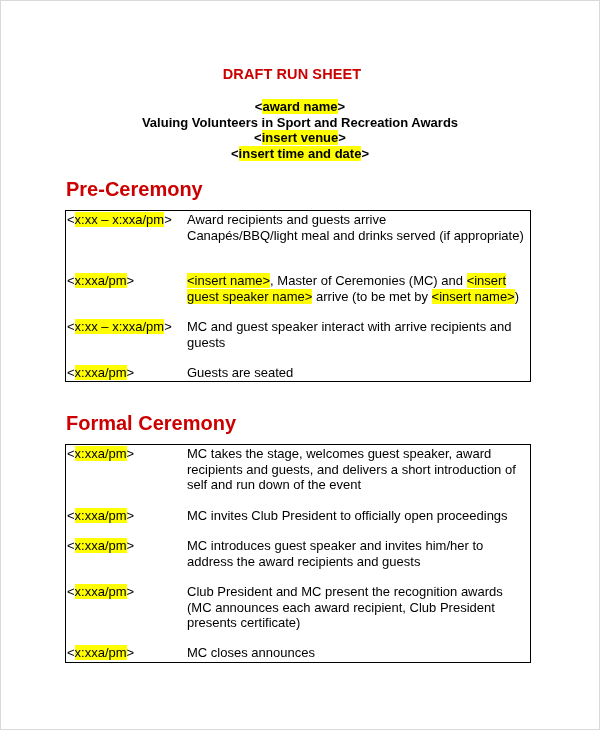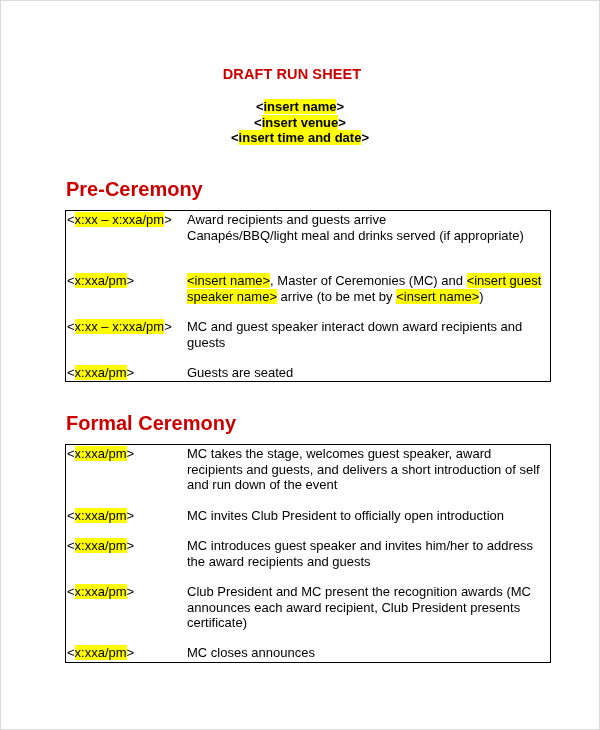--- a/index.html
+++ b/index.html
@@ -52,21 +52,20 @@
       color: #cc0000;
     }
     .run-table {
       position: absolute;
       left: 64px;
       width: 464px;
       border: 1.5px solid #000000;
       border-collapse: collapse;
       font-size: 13px;
       line-height: 15.5px;
-      padding-left: 20px;
     }
     .run-row {
       display: flex;
       padding: 0;
     }
     .time-cell {
       width: 120px;
       padding-left: 1px;
       flex-shrink: 0;
     }
@@ -77,21 +76,22 @@
     .italic { }
   </style>
 </head>
 <body>
 
 <div class="page">
 
   <div class="title">DRAFT RUN SHEET</div>
 
   <div class="header-block">
-    <div><span>&lt;</span><span class="hl">insert name</span><span>&gt;</span></div>
+    <div><span>&lt;</span><span class="hl">award name</span><span>&gt;</span></div>
+    <div>Valuing Volunteers in Sport and Recreation Awards</div>
     <div><span>&lt;</span><span class="hl">insert venue</span><span>&gt;</span></div>
     <div><span>&lt;</span><span class="hl">insert time and date</span><span>&gt;</span></div>
   </div>
 
   <div class="section-heading" style="top:177px;">Pre-Ceremony</div>
 
   <div class="run-table" style="top:209px; height:170px;">
     <div class="run-row" style="position:absolute; top:1px; left:0; right:0;">
       <div class="time-cell"><span>&lt;</span><span class="hl">x:xx – x:xxa/pm</span><span>&gt;</span></div>
       <div class="desc-cell">
@@ -100,40 +100,40 @@
       </div>
     </div>
 
     <div class="run-row" style="position:absolute; top:62px; left:0; right:0;">
       <div class="time-cell"><span>&lt;</span><span class="hl">x:xxa/pm</span><span>&gt;</span></div>
       <div class="desc-cell"><span class="hl">&lt;insert name&gt;</span><span>, Master of Ceremonies (MC) and </span><span class="hl">&lt;insert guest speaker name&gt;</span><span> arrive (to be met by </span><span class="hl">&lt;insert name&gt;</span><span>)</span></div>
     </div>
 
     <div class="run-row" style="position:absolute; top:108px; left:0; right:0;">
       <div class="time-cell"><span>&lt;</span><span class="hl">x:xx – x:xxa/pm</span><span>&gt;</span></div>
-      <div class="desc-cell">MC and guest speaker interact down award recipients and guests</div>
+      <div class="desc-cell">MC and guest speaker interact with arrive recipients and guests</div>
     </div>
 
     <div class="run-row" style="position:absolute; top:154px; left:0; right:0;">
       <div class="time-cell"><span>&lt;</span><span class="hl">x:xxa/pm</span><span>&gt;</span></div>
       <div class="desc-cell">Guests are seated</div>
     </div>
   </div>
 
   <div class="section-heading" style="top:411px;">Formal Ceremony</div>
 
   <div class="run-table" style="top:443px; height:217px;">
     <div class="run-row" style="position:absolute; top:1px; left:0; right:0;">
       <div class="time-cell"><span>&lt;</span><span class="hl">x:xxa/pm</span><span>&gt;</span></div>
       <div class="desc-cell">MC takes the stage, welcomes guest speaker, award recipients and guests, and delivers a short introduction of self and run down of the event</div>
     </div>
 
     <div class="run-row" style="position:absolute; top:63px; left:0; right:0;">
       <div class="time-cell"><span>&lt;</span><span class="hl">x:xxa/pm</span><span>&gt;</span></div>
-      <div class="desc-cell">MC invites Club President to officially open introduction</div>
+      <div class="desc-cell">MC invites Club President to officially open proceedings</div>
     </div>
 
     <div class="run-row" style="position:absolute; top:93px; left:0; right:0;">
       <div class="time-cell"><span>&lt;</span><span class="hl">x:xxa/pm</span><span>&gt;</span></div>
       <div class="desc-cell">MC introduces guest speaker and invites him/her to address the award recipients and guests</div>
     </div>
 
     <div class="run-row" style="position:absolute; top:139px; left:0; right:0;">
       <div class="time-cell"><span>&lt;</span><span class="hl">x:xxa/pm</span><span>&gt;</span></div>
       <div class="desc-cell">Club President and MC present the recognition awards (MC announces each award recipient, Club President presents certificate)</div>

